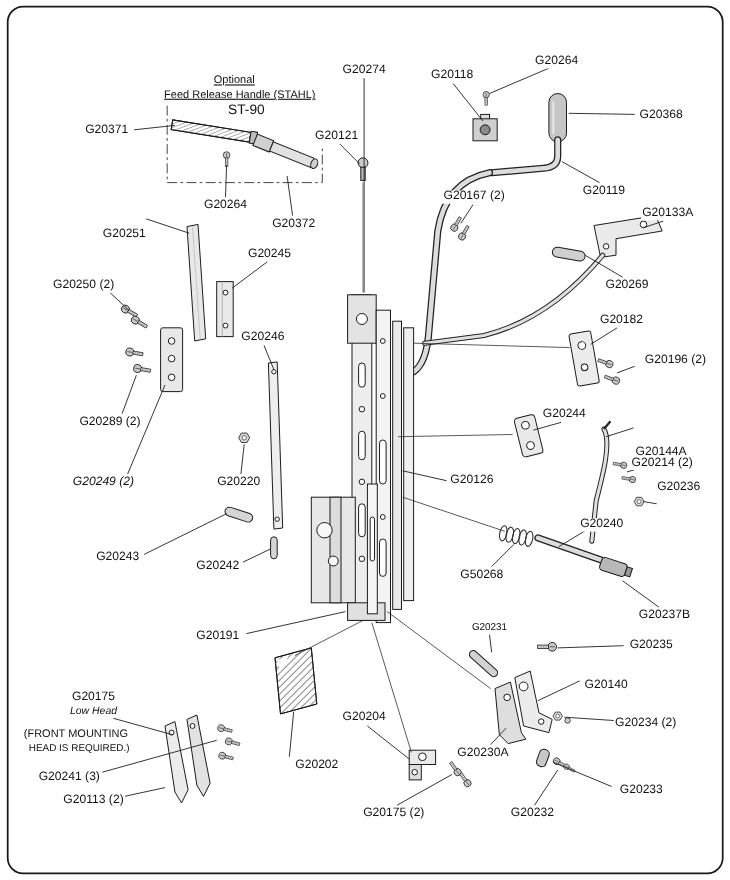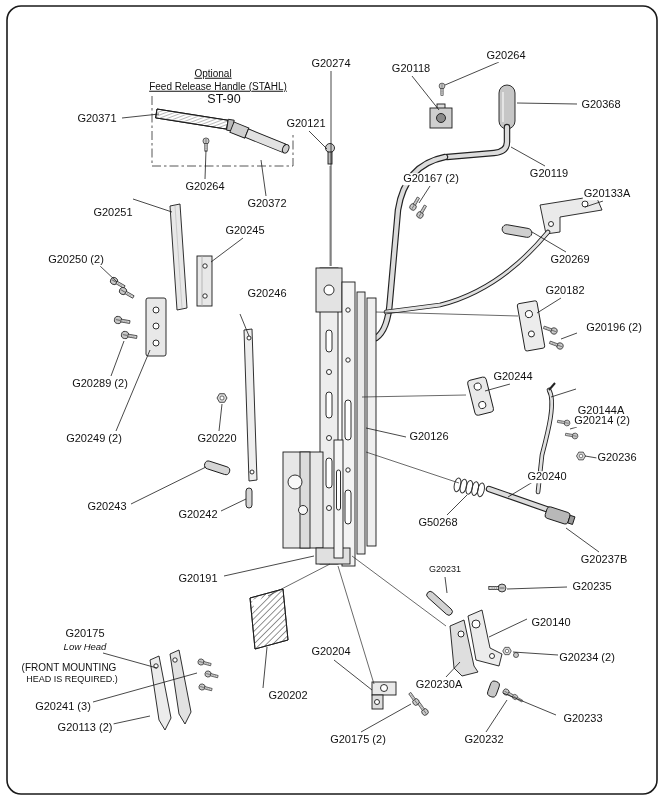--- a/index.html
+++ b/index.html
@@ -343,30 +343,30 @@
       <div class="label" style="left: 549px; top: 174px;">G20119</div>
       <div class="label" style="left: 431px; top: 179px;">G20167 (2)</div>
       <div class="label" style="left: 607px; top: 194px;">G20133A</div>
       <div class="label" style="left: 113px; top: 193px; margin-top: 20px;">G20251</div>
       <div class="label" style="left: 205px; top: 187px;">G20264</div>
       <div class="label" style="left: 267px; top: 204px;">G20372</div>
       <div class="label" style="left: 245px; top: 231px;">G20245</div>
       <div class="label" style="left: 570px; top: 260px;">G20269</div>
       <div class="label" style="left: 76px; top: 260px;">G20250 (2)</div>
       <div class="label" style="left: 565px; top: 291px;">G20182</div>
-      <div class="label" style="left: 239px; top: 294px; margin-left: 28px;">G20246</div>
+      <div class="label" style="left: 239px; top: 307px;">G20246</div>
       <div class="label" style="left: 602px; top: 328px; margin-left: 12px;">G20196 (2)</div>
       <div class="label" style="left: 100px; top: 384px;">G20289 (2)</div>
       <div class="label" style="left: 513px; top: 377px;">G20244</div>
       <div class="label" style="left: 601px; top: 383px; margin-top: 28px;">G20144A</div>
       <div class="label" style="left: 602px; top: 421px;">G20214 (2)</div>
-      <div class="label" style="left: 94px; top: 439px;">G20249 (2)</div>
+      <div class="label" style="left: 94px; top: 439px; font-style: italic;">G20249 (2)</div>
       <div class="label" style="left: 217px; top: 439px;">G20220</div>
       <div class="label" style="left: 429px; top: 437px;">G20126</div>
-      <div class="label" style="left: 617px; top: 458px;">G20236</div>
+      <div class="label" style="left: 617px; top: 443px;">G20236</div>
       <div class="label" style="left: 547px; top: 477px;">G20240</div>
       <div class="label" style="left: 107px; top: 507px;">G20243</div>
       <div class="label" style="left: 198px; top: 515px; text-align: center;">G20242</div>
       <div class="label" style="left: 438px; top: 523px;">G50268</div>
       <div class="label" style="left: 604px; top: 560px;">G20237B</div>
       <div class="label" style="left: 198px; top: 579px;">G20191</div>
       <div class="label" style="left: 445px; top: 570px; font-size: 9px;">G20231</div>
       <div class="label" style="left: 592px; top: 587px;">G20235</div>
       <div class="label" style="left: 551px; top: 623px;">G20140</div>
       <div class="label" style="left: 85px; top: 634px;">G20175</div>

